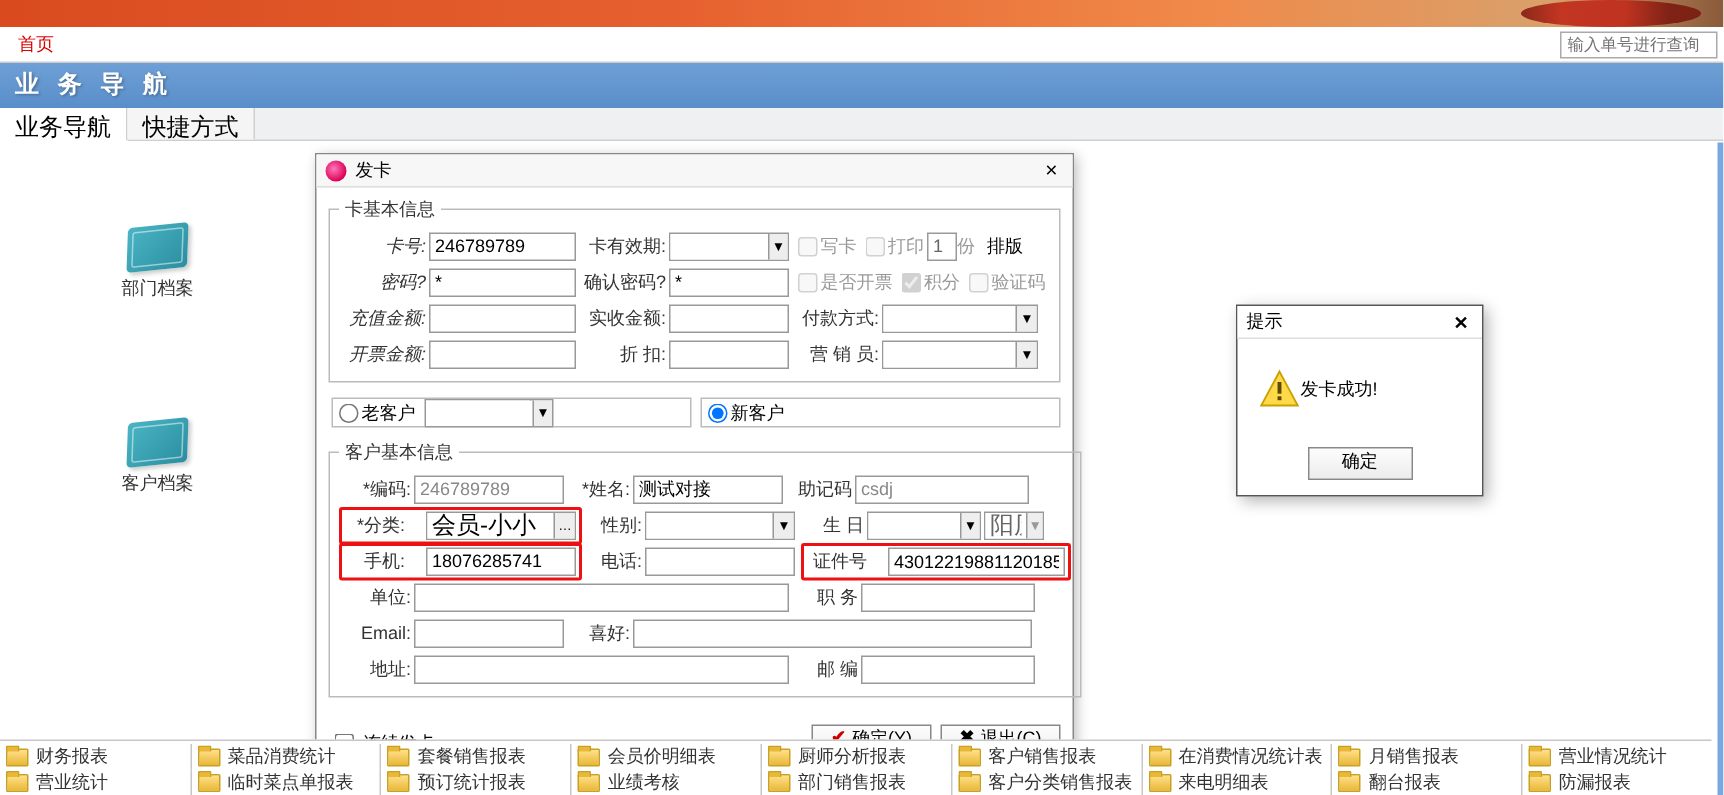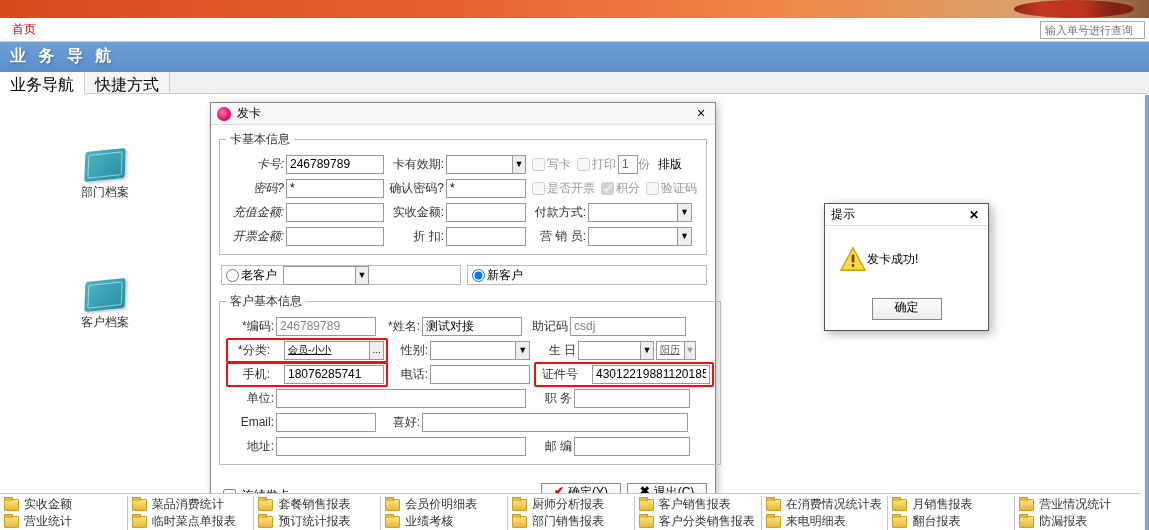--- a/index.html
+++ b/index.html
@@ -158,21 +158,21 @@
   .lbl.w56 { width: 58px; font-style: italic; }
   .lbl.w46 { width: 48px; }
   input.txt, .combo {
     height: 19px;
     border: 1px solid #999;
     font-size: 12px;
     padding: 0 3px;
     background: #fff;
   }
   .combo { display: inline-flex; align-items: center; padding: 0; }
-  .combo input { border: none; height: 17px; font-size: 10px; padding: 0 3px; width: 100%; outline: none; text-decoration: underline; }
+  .combo input { border: none; height: 17px; font-size: 16px; padding: 0 3px; width: 100%; outline: none; }
   .combo .dd {
     width: 16px; height: 17px;
     border-left: 1px solid #999;
     background: #eee;
     display: inline-flex; align-items: center; justify-content: center;
     font-size: 9px; cursor: pointer;
   }
   input.chk { width: 13px; height: 13px; margin: 0 2px 0 4px; }
   .chk-lbl { font-size: 12px; color: #333; margin-right: 2px; }
   .chk-dis .chk-lbl { color: #999; }
@@ -525,21 +525,21 @@
       <button class="btn">
         <span>确定</span>
       </button>
     </div>
   </div>
 
   <div class="folders">
     <div class="folder-row" id="folder-row-1">
         <div class="folder">
           <span class="ficon"></span>
-          <span>实收金额</span>
+          <span>财务报表</span>
         </div>
         <div class="folder col-left-border">
           <span class="ficon"></span>
           <span>菜品消费统计</span>
         </div>
         <div class="folder col-left-border">
           <span class="ficon"></span>
           <span>套餐销售报表</span>
         </div>
         <div class="folder col-left-border">

